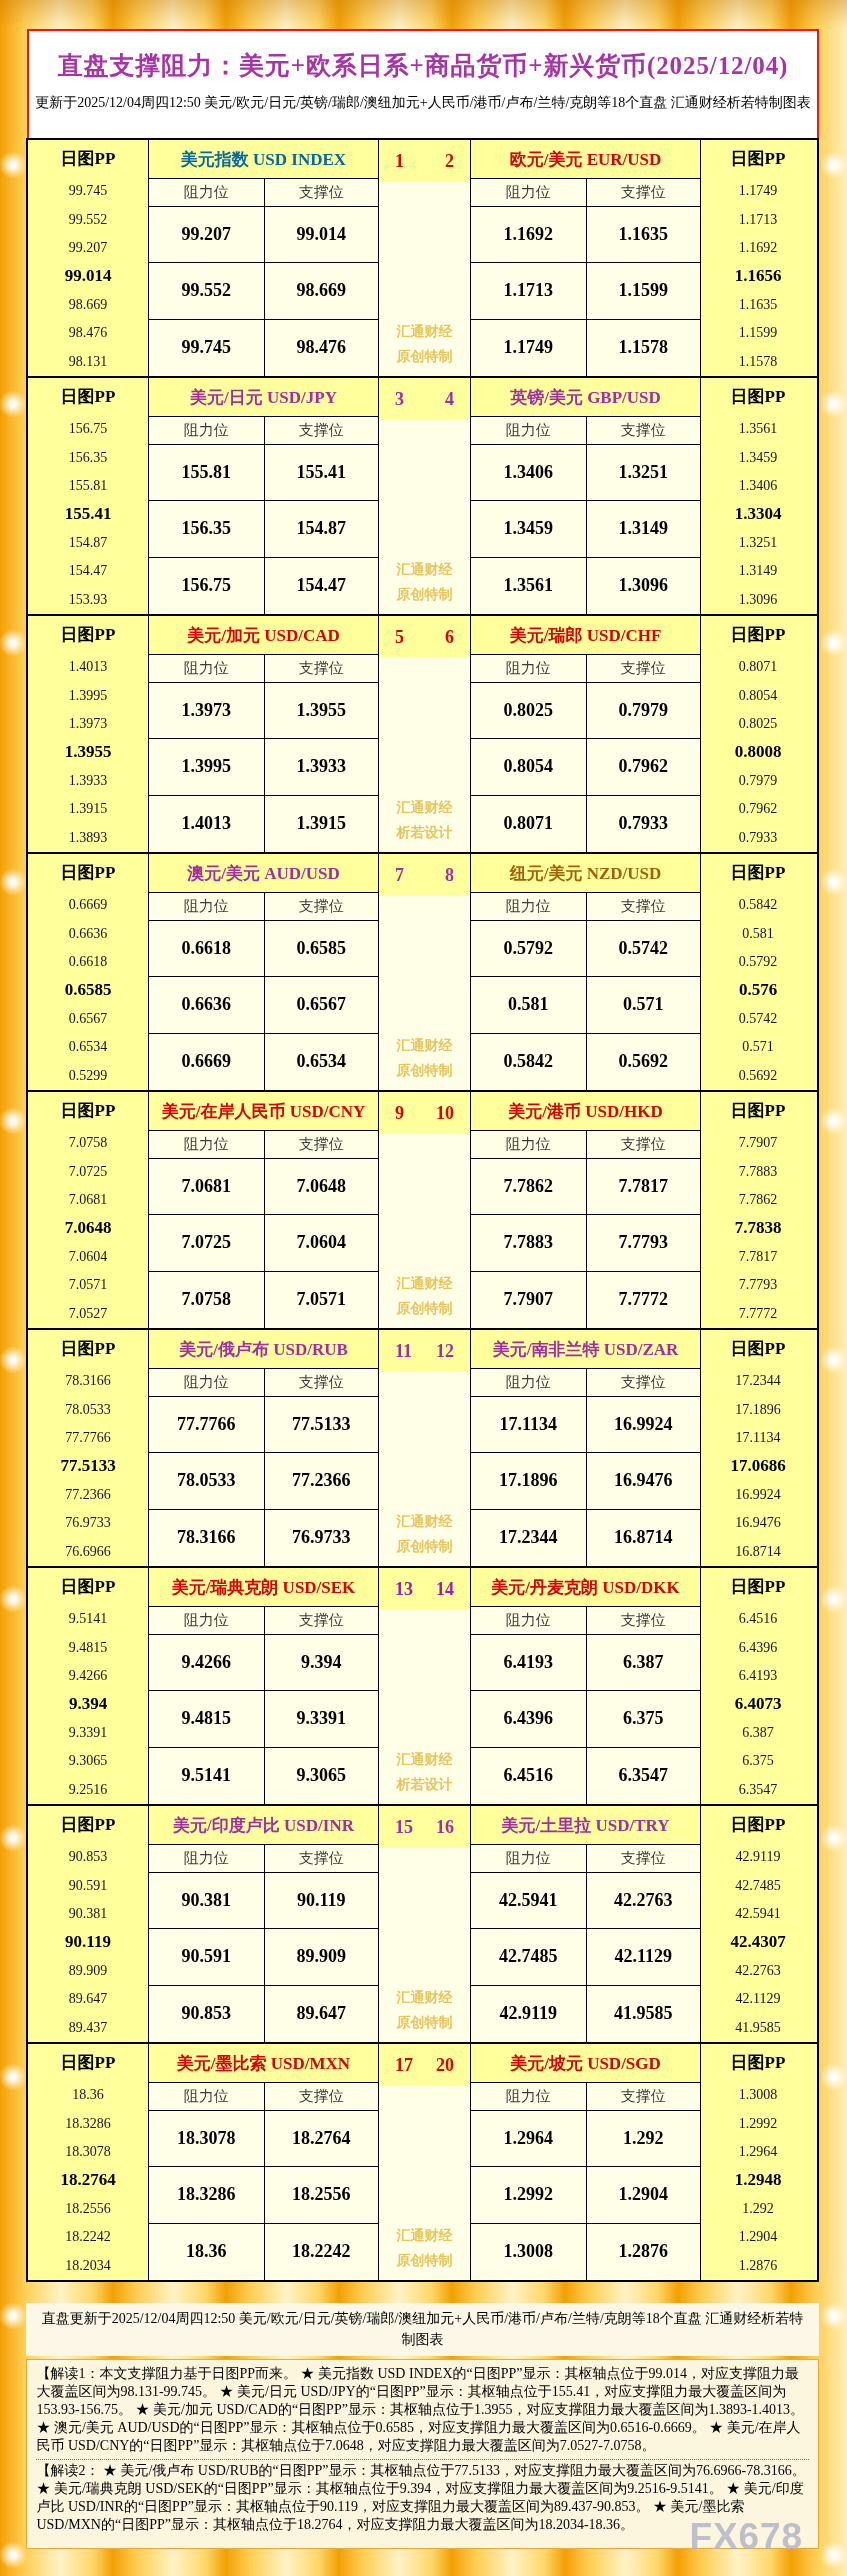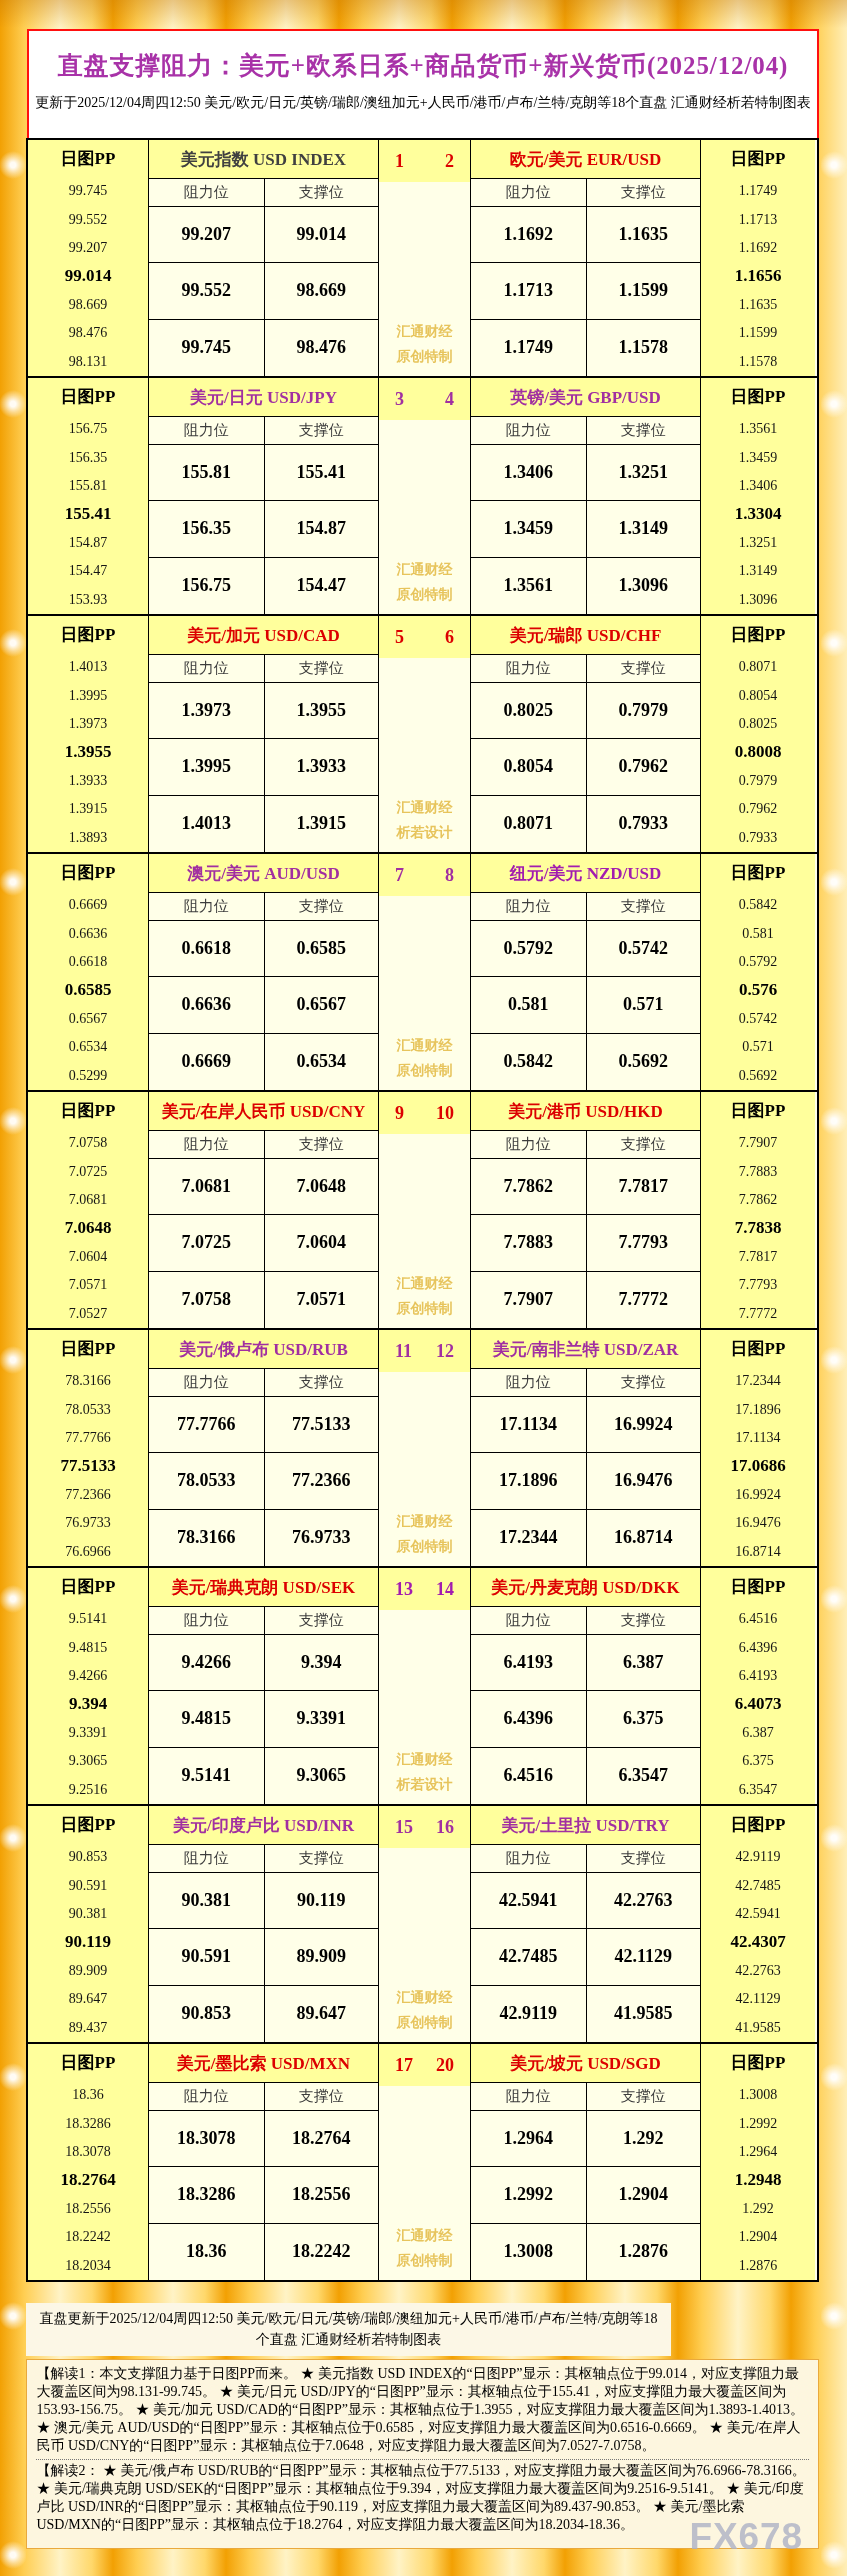--- a/index.html
+++ b/index.html
@@ -43,21 +43,21 @@
   .cell.cr{border-left:1.9px solid #000;}
   .cell.lab{font-size:15px;color:#3d3d3d;}
   .cell.val{font-size:18px;font-weight:bold;color:#000;}
   .cell.last{border-bottom:none;}
   .numcol{width:91px;position:relative;box-sizing:border-box;background:#FFFFE8;}
   .numhead{height:42px;background:#FFFF9C;display:flex;align-items:center;justify-content:space-between;
     padding:0 16px;font-weight:bold;font-size:18px;box-sizing:border-box;}
   .wm{position:absolute;bottom:7.5px;left:0;right:0;text-align:center;font-size:14px;line-height:25px;
     color:#E7C45C;font-weight:bold;}
   
-  .footer{position:absolute;left:26px;top:2303px;width:645px;height:53px;box-sizing:border-box;
+  .footer{position:absolute;left:26px;top:2303px;width:793px;height:53px;box-sizing:border-box;
     background:#FCF7E6;display:flex;align-items:center;justify-content:center;text-align:center;
     font-size:14px;line-height:20.6px;color:#000;padding:0 13px;}
   
   .notes{position:absolute;left:26px;top:2359px;width:793px;height:190px;box-sizing:border-box;
     background:#FDF6DF;border:0.9px solid #E9A93D;padding:4.7px 9.4px;font-size:14px;line-height:18px;color:#000;}
   .note{margin:0;}
   .note.first{border-bottom:0.9px dotted #777;padding-bottom:4.7px;margin-bottom:2px;}
   .fx{position:absolute;right:15px;bottom:1.9px;font-size:37px;font-weight:bold;color:#AEB2C6;opacity:.8;
     letter-spacing:0.9px;font-family:"Liberation Sans",sans-serif;}
 </style>
@@ -77,21 +77,21 @@
           <div class="ppval">99.745</div>
           <div class="ppval">99.552</div>
           <div class="ppval">99.207</div>
           <div class="ppval pivot">99.014</div>
           <div class="ppval">98.669</div>
           <div class="ppval">98.476</div>
           <div class="ppval">98.131</div>
         </div>
       </div>
       <div class="pair">
-        <div class="pairhead" style="color: #404040;">美元指数 USD INDEX</div>
+        <div class="pairhead" style="color: #0369a1;">美元指数 USD INDEX</div>
         <div class="cell lab">阻力位</div>
         <div class="cell lab cr">支撑位</div>
         <div class="cell val">99.207</div>
         <div class="cell val cr">99.014</div>
         <div class="cell val">99.552</div>
         <div class="cell val cr">98.669</div>
         <div class="cell val last">99.745</div>
         <div class="cell val cr last">98.476</div>
       </div>
       <div class="numcol">
@@ -272,21 +272,21 @@
         <div class="numhead" style="color: rgb(161, 47, 161);">
           <div>7</div>
           <div>8</div>
         </div>
         <div class="wm">
           <div>汇通财经</div>
           <div>原创特制</div>
         </div>
       </div>
       <div class="pair p2">
-        <div class="pairhead" style="color: #a21caf;">纽元/美元 NZD/USD</div>
+        <div class="pairhead" style="color: #a16207;">纽元/美元 NZD/USD</div>
         <div class="cell lab">阻力位</div>
         <div class="cell lab cr">支撑位</div>
         <div class="cell val">0.5792</div>
         <div class="cell val cr">0.5742</div>
         <div class="cell val">0.581</div>
         <div class="cell val cr">0.571</div>
         <div class="cell val last">0.5842</div>
         <div class="cell val cr last">0.5692</div>
       </div>
       <div class="ppcol right">

